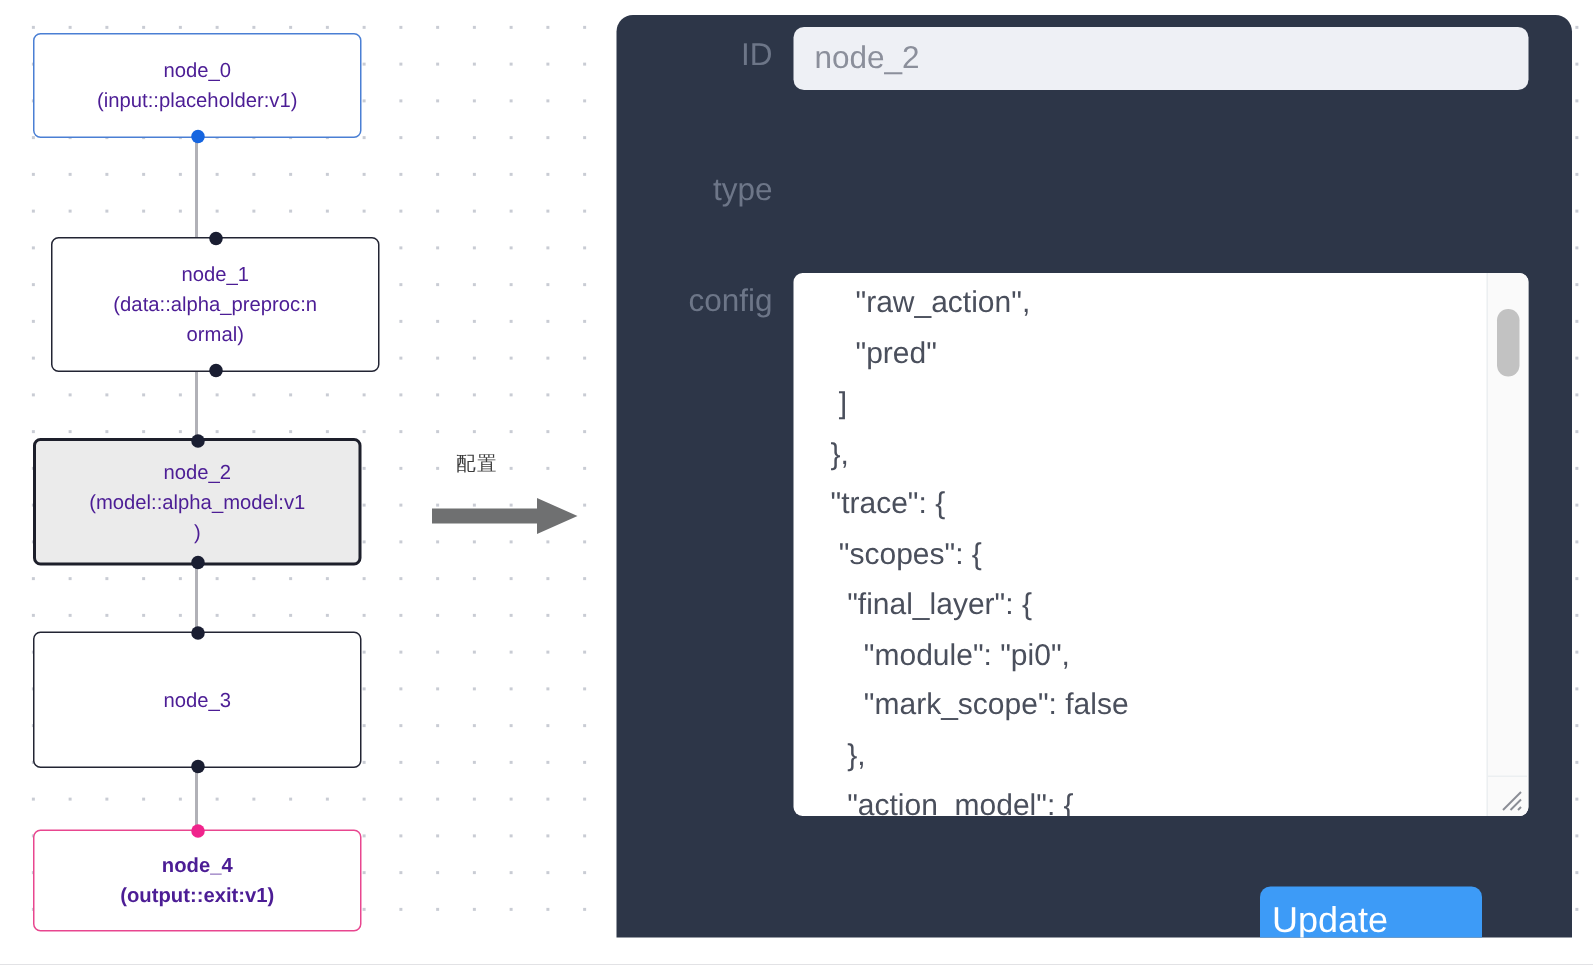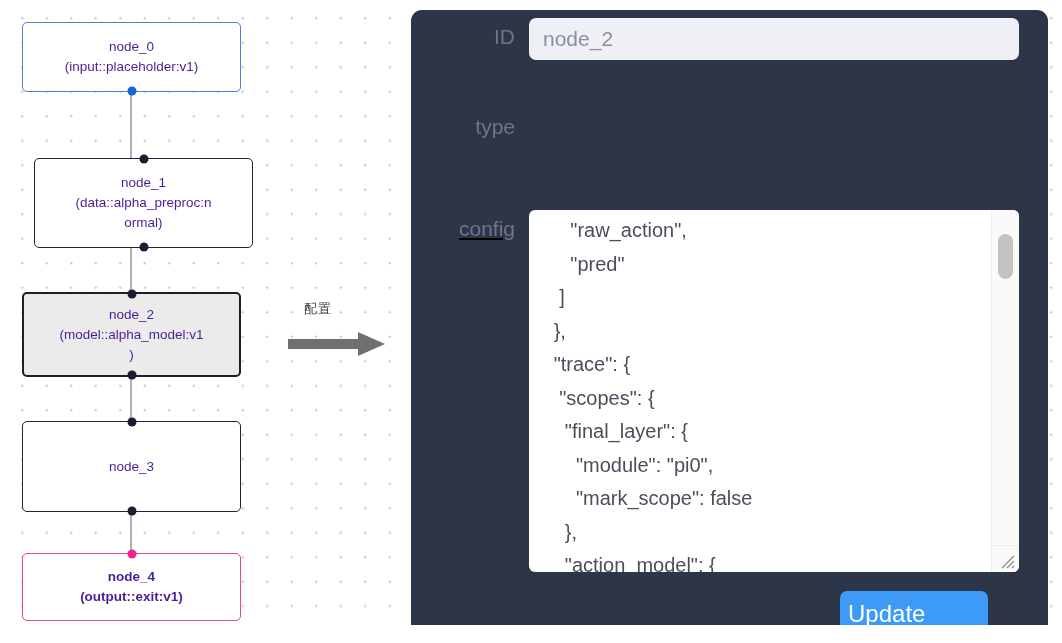--- a/index.html
+++ b/index.html
@@ -145,21 +145,21 @@
     color: #8b8f9b;
     font-size: 21px;
     font-family: "Liberation Sans", sans-serif;
     padding: 0 14px;
     outline: none;
     line-height: 38px;
   }
 
   #row-id  { top: 8px; }
   #row-type{ top: 98px; }
-  #row-config { top: 200px; text-decoration: underline; }
+  #row-config { top: 172px; }
 
   #id-input   { width: 490px; height: 42px; }
   #type-input { width: 490px; height: 42px; }
 
   
   .textarea-wrap {
     position: relative;
     width: 490px;
     height: 362px;
     background: #ffffff;

